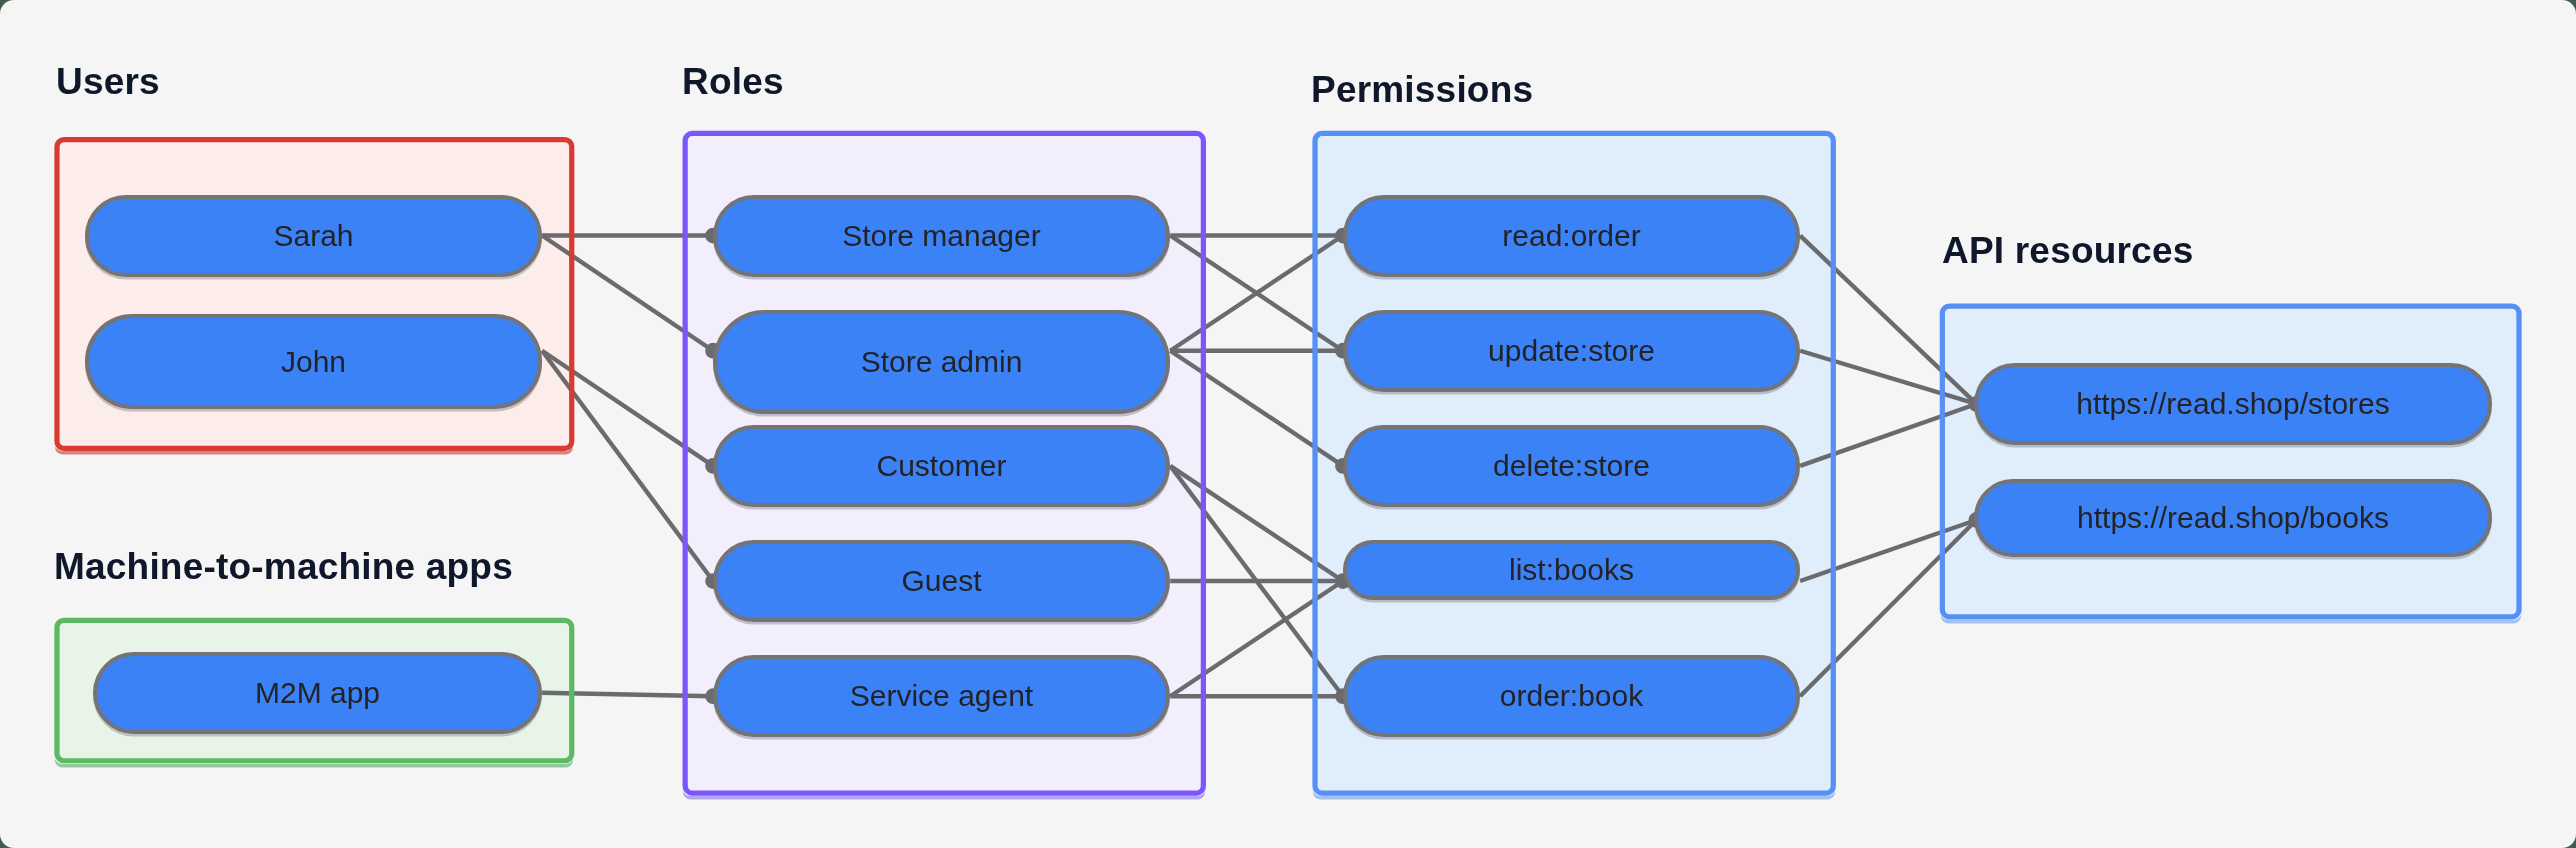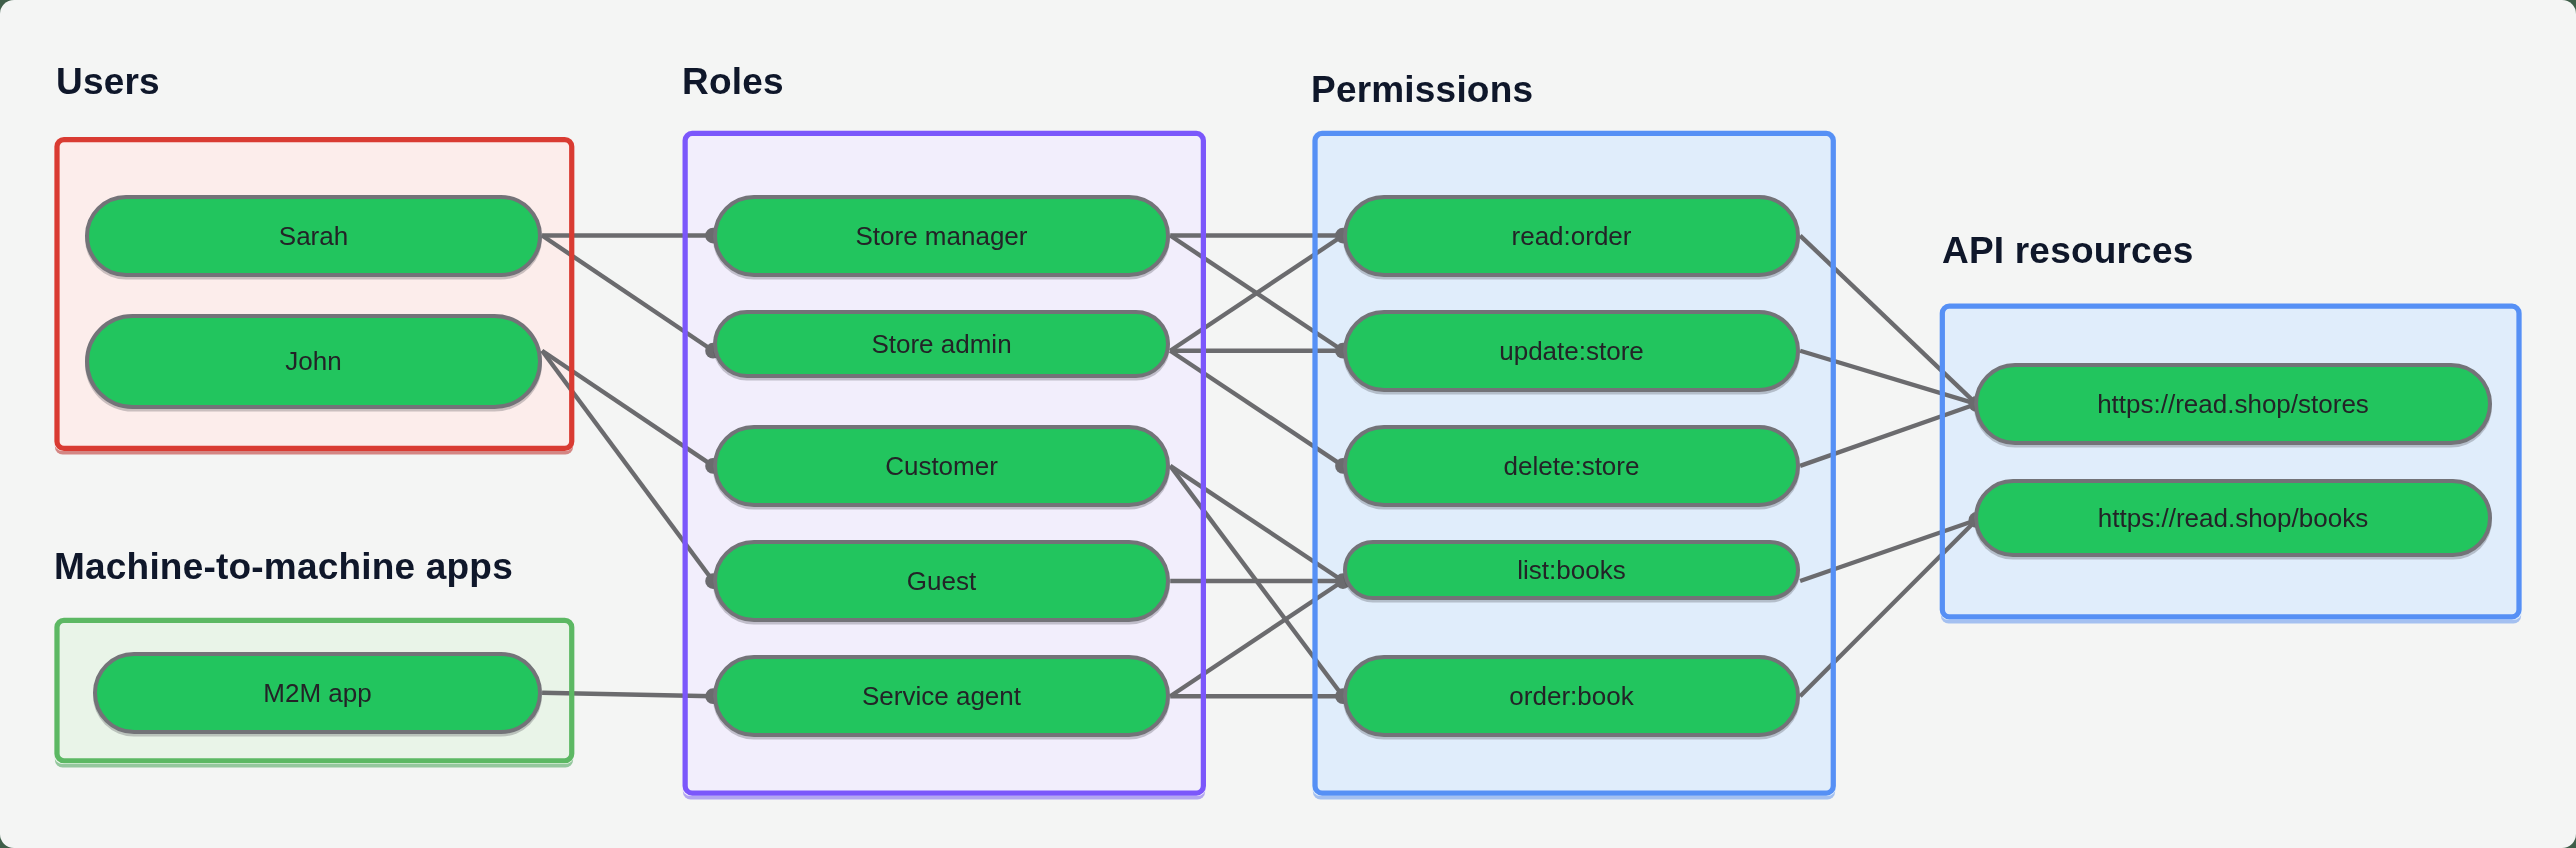--- a/index.html
+++ b/index.html
@@ -29,25 +29,25 @@
     left: 0; top: 0;
     width: 2576px; height: 848px;
     pointer-events: none;
   }
 
   .pill {
     position: absolute;
     display: flex;
     align-items: center;
     justify-content: center;
-    background: #22c55e;
+    background: #3b82f6;
     border: 4.4px solid #737378;
     border-radius: 52px;
     box-sizing: border-box;
-    font-size: 26px;
+    font-size: 30px;
     font-weight: 400;
     color: #232327;
     box-shadow: 0 2.6px 0 rgba(70,70,75,.28);
     white-space: nowrap;
   }
 
   .glabel {
     position: absolute;
     font-size: 37px;
     font-weight: 700;
@@ -121,21 +121,21 @@
   <div class="glabel" style="left:54px;   top:546px;">Machine-to-machine apps</div>
   <div class="glabel" style="left:682px;  top:61px;">Roles</div>
   <div class="glabel" style="left:1311px; top:61px;margin-top:8px;">Permissions</div>
   <div class="glabel" style="left:1942px; top:230px;">API resources</div>
 
   <div class="pill" style="left:85px;  top:195px; width:457px; height:82px;">Sarah</div>
   <div class="pill" style="left:85px;  top:314px; width:457px; height:95px;">John</div>
   <div class="pill" style="left:93px; top:652px; width:449px; height:82px;">M2M app</div>
 
   <div class="pill" style="left:713px; top:195px; width:457px; height:82px;">Store manager</div>
-  <div class="pill" style="left:713px; top:310px; width:457px; height:68px;">Store admin</div>
+  <div class="pill" style="left:713px; top:310px; width:457px; height:104px;">Store admin</div>
   <div class="pill" style="left:713px; top:425px; width:457px; height:82px;">Customer</div>
   <div class="pill" style="left:713px; top:540px; width:457px; height:82px;">Guest</div>
   <div class="pill" style="left:713px; top:655px; width:457px; height:82px;">Service agent</div>
 
   <div class="pill" style="left:1343px; top:195px; width:457px; height:82px;">read:order</div>
   <div class="pill" style="left:1343px; top:310px; width:457px; height:82px;">update:store</div>
   <div class="pill" style="left:1343px; top:425px; width:457px; height:82px;">delete:store</div>
   <div class="pill" style="left:1343px; top:540px; width:457px; height:60px;">list:books</div>
   <div class="pill" style="left:1343px; top:655px; width:457px; height:82px;">order:book</div>
 

